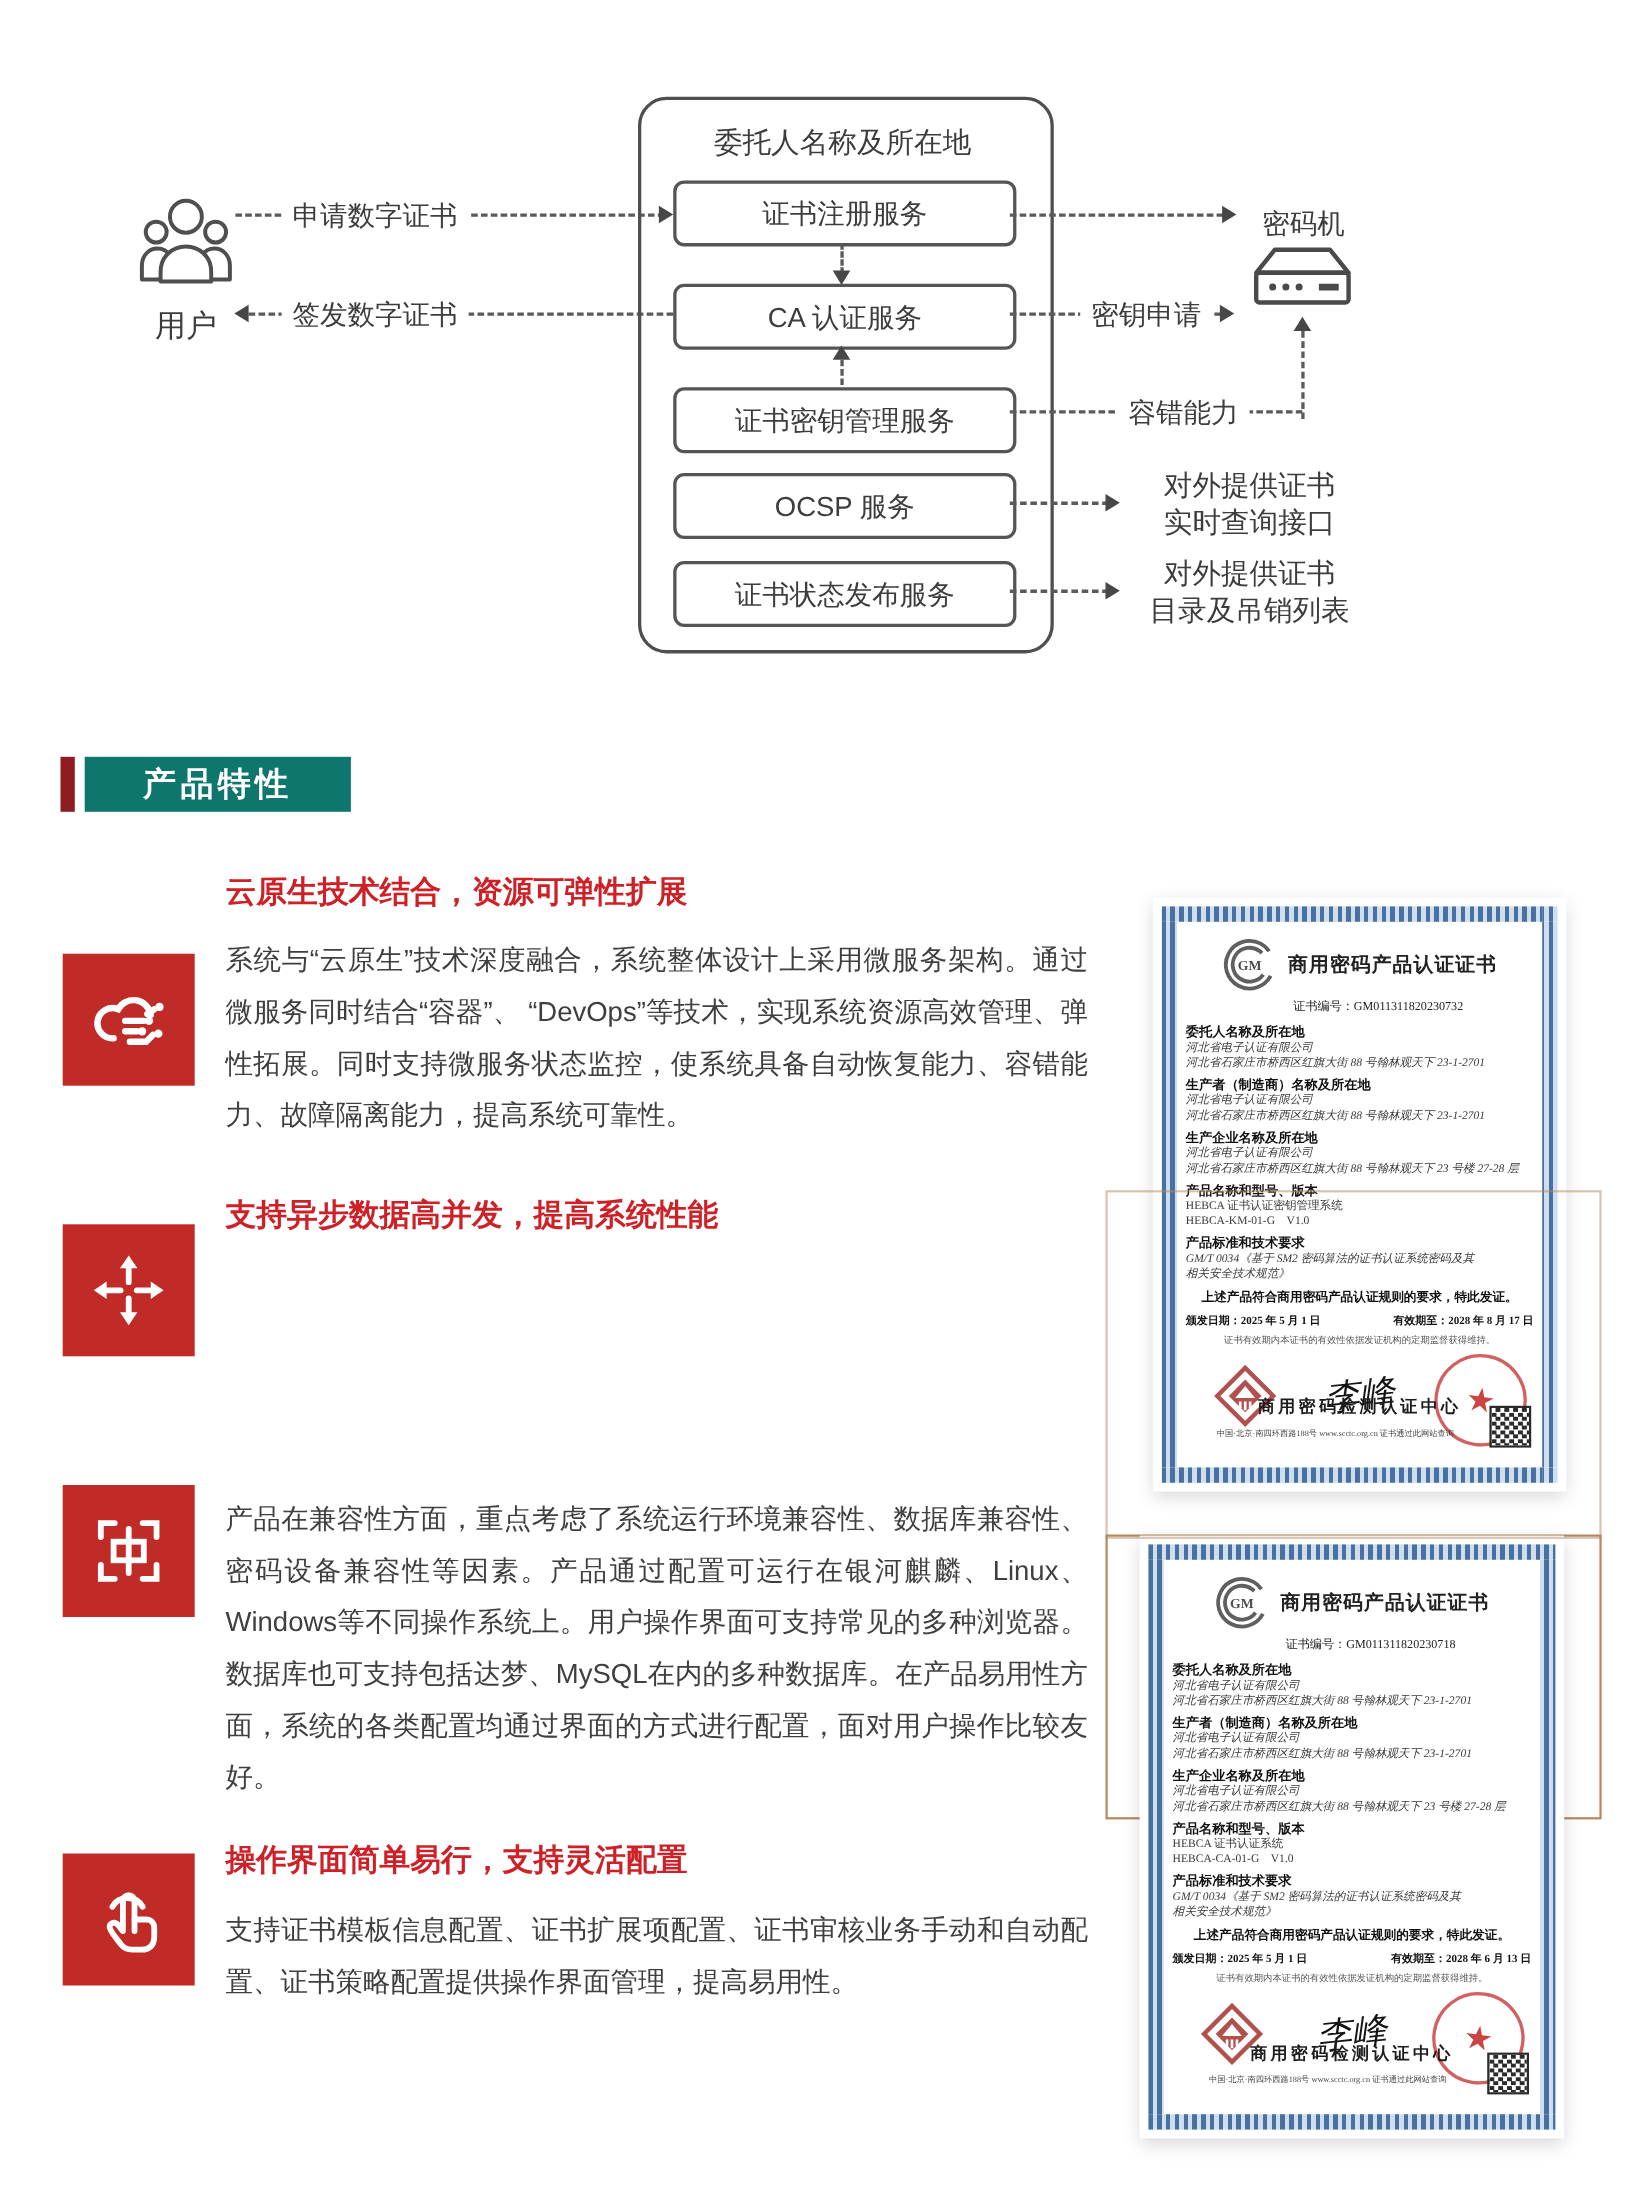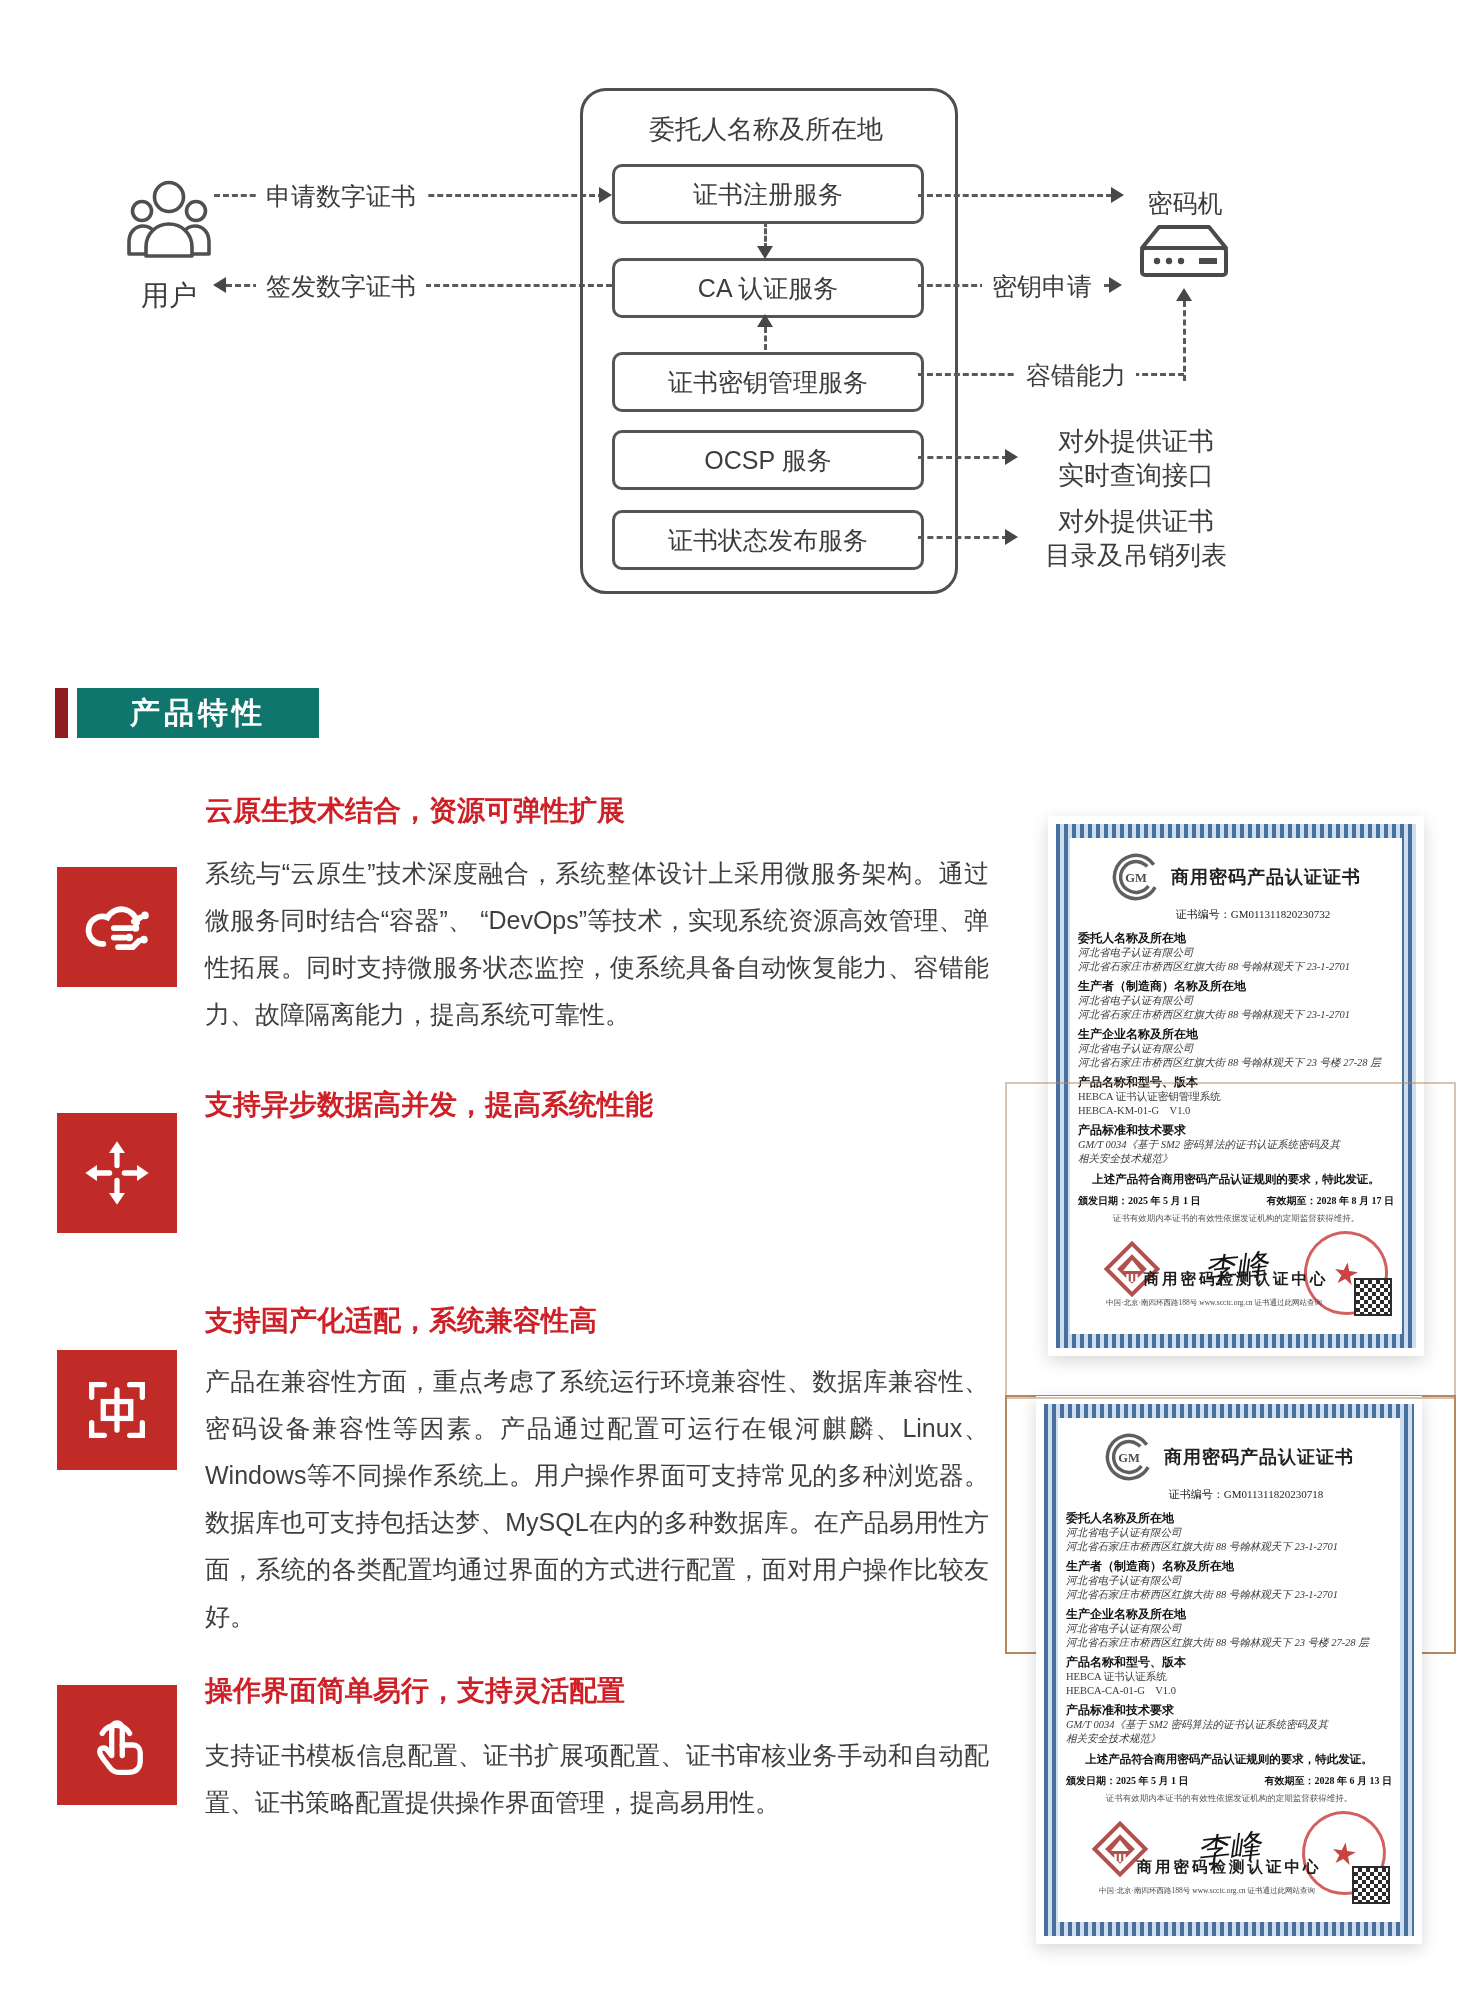--- a/index.html
+++ b/index.html
@@ -189,21 +189,20 @@
       <g fill="none" stroke="#fff" stroke-width="5" stroke-linecap="round">
         <path d="M12,24 V12 H24"></path>
           <path d="M48,12 H60 V24"></path>
           <path d="M60,48 V60 H48"></path>
           <path d="M24,60 H12 V48"></path>
         <rect x="23" y="28" width="26" height="16"></rect>
         <path d="M36,17 V55"></path>
       </g>
     </svg>
   </div>
-  <div class="feat-title" style="top:1302px;">支持国产化适配，系统兼容性高</div>
   <div class="feat-body" style="top:1358px;">产品在兼容性方面，重点考虑了系统运行环境兼容性、数据库兼容性、密码设备兼容性等因素。产品通过配置可运行在银河麒麟、Linux、Windows等不同操作系统上。用户操作界面可支持常见的多种浏览器。数据库也可支持包括达梦、MySQL在内的多种数据库。在产品易用性方面，系统的各类配置均通过界面的方式进行配置，面对用户操作比较友好。</div>
 
   <div class="feat-icon" style="top:1685px;">
     <svg width="76" height="76" viewBox="0 0 72 72">
       <g fill="none" stroke="#fff" stroke-width="5" stroke-linecap="round" stroke-linejoin="round">
         <path d="M22,25 a15,15 0 0 1 26,0"></path>
         <path d="M31,22 v-2 a5,5 0 0 1 10,0 v26"></path>
         <path d="M31,22 V46 l-4,-5 c-3,-4 -9,-2 -7,3 c1.5,4 6,9 9,13 c2.5,3.5 6,5 10,5 h8 c7,0 11,-4 11,-11 v-8 c0,-4 -3,-7 -7,-7 h-10"></path>
       </g>
     </svg>

